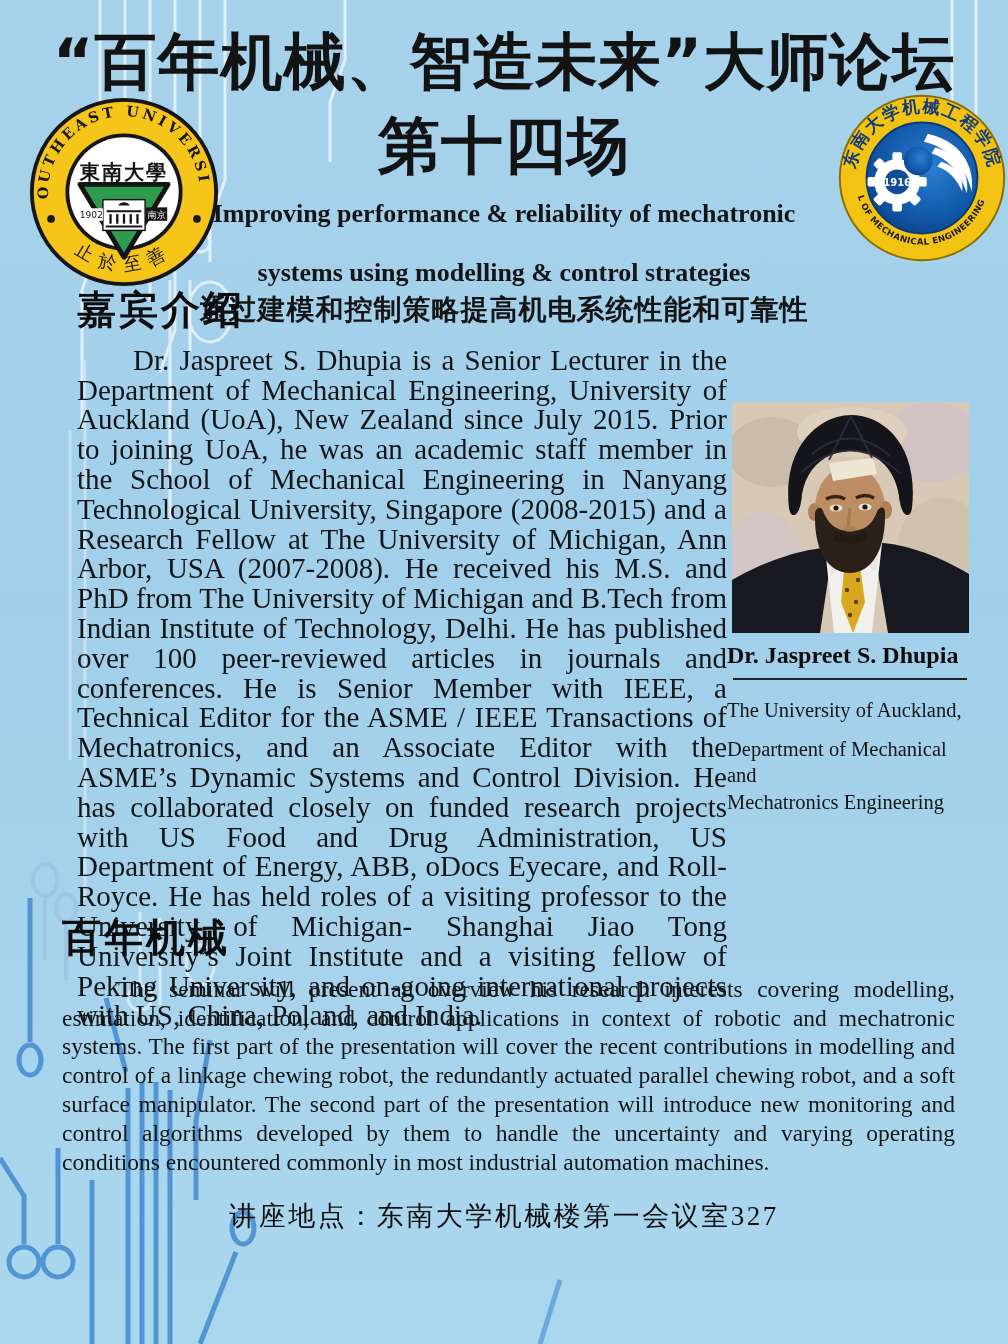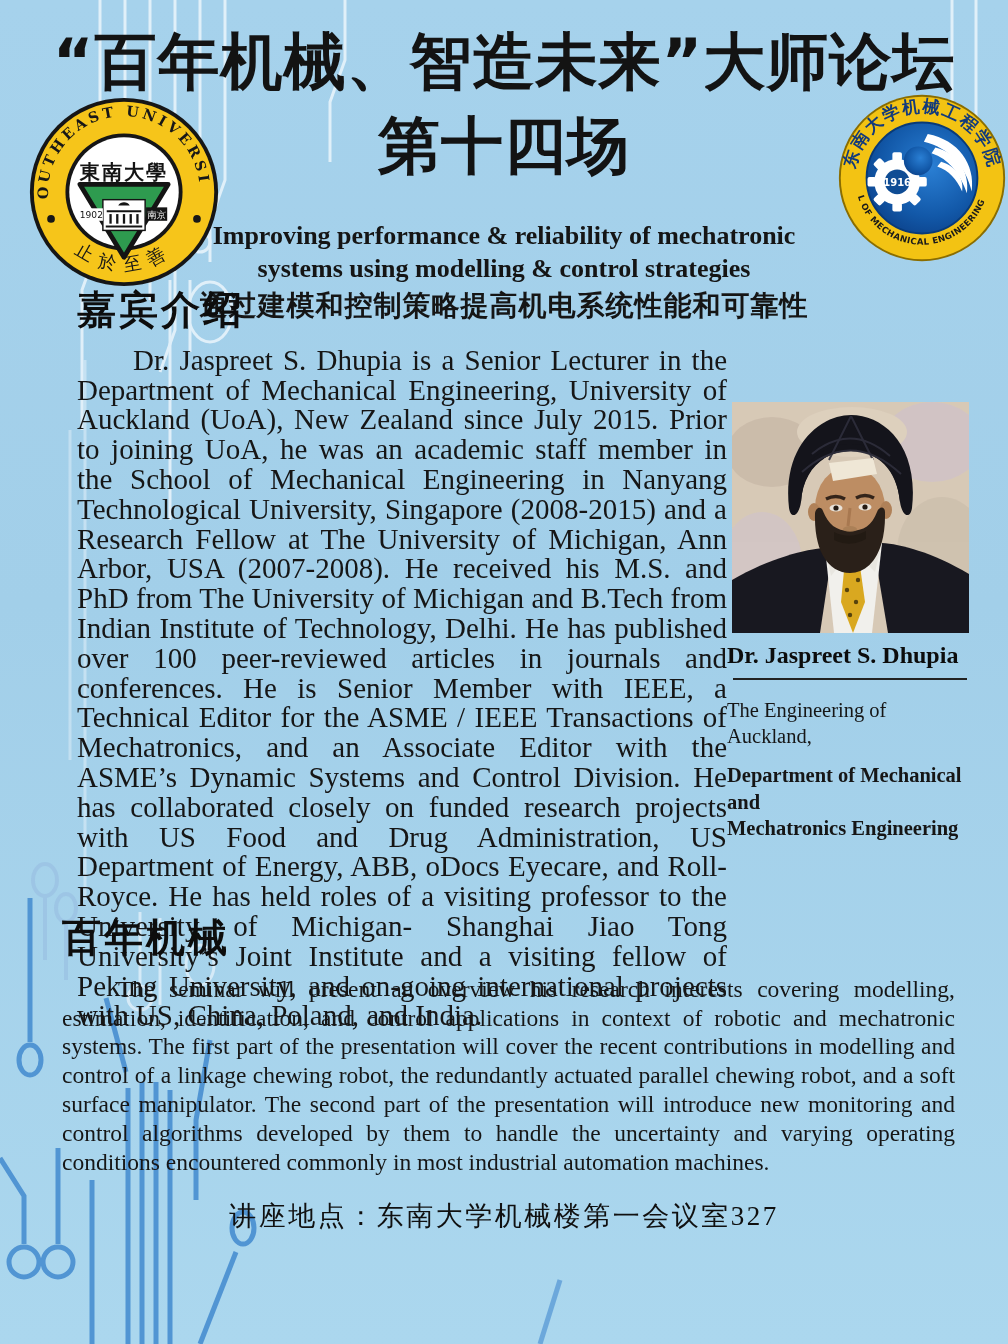--- a/index.html
+++ b/index.html
@@ -12,43 +12,43 @@
   .seal{position:absolute;}
   .seal-left{left:28px;top:96px;width:192px;height:192px;}
   .seal-right{left:836px;top:92px;width:172px;height:172px;}
   .title-block{position:absolute;left:0;top:20px;width:1008px;text-align:center;}
   .title-line{
     font-family:"DejaVu Sans",sans-serif;font-weight:bold;font-size:62px;
     line-height:1.36;color:#131313;letter-spacing:1px;
   }
   .subtitle-en{
     font-family:"Liberation Serif",serif;font-weight:bold;font-size:26px;
-    line-height:1.3;color:#151515;
-  }
-  .subtitle-en.first{margin-top:30px;text-align:center;}
+    line-height:1.3;color:#151515;margin-top:26px;
+  }
+  .subtitle-en.first{margin-top:8px;text-align:center;}
   .subtitle-zh{
     font-family:"Liberation Serif",serif;font-weight:600;font-size:28px;
     line-height:1.25;color:#151515;letter-spacing:1px;margin-top:2px;
   }
   h2.section-heading{
     font-family:"DejaVu Sans",sans-serif;font-weight:bold;font-size:39px;
     color:#0d0d0d;margin:0;letter-spacing:3px;line-height:1.15;
   }
   .guest{position:absolute;left:60px;top:288px;width:896px;margin-left:17px;}
   .guest-body{display:flex;margin-top:13px;}
   .bio{
     width:650px;margin:0;font-size:29px;line-height:29.8px;
     text-align:justify;text-indent:56px;color:#161616;
   }
   .speaker{width:246px;margin-left:0;padding-top:56px;text-align:left;}
   .photo{width:237px;height:231px;margin:0 auto;display:block;}
   .speaker-name{font-weight:bold;font-size:24px;margin-top:9px;color:#0c0c0c;}
   .name-rule{border-top:2px solid #222;width:234px;margin:9px auto 0;}
   .affil{font-size:20.5px;line-height:1.28;margin-top:17px;color:#161616;}
-  .affil + .affil{margin-top:13px;font-weight:bold;}
+  .affil + .affil{margin-top:13px;}
   .abstract{position:absolute;left:62px;top:916px;width:893px;}
   .abstract p{
     margin:14px 0 0 0;font-size:23.5px;line-height:28.8px;
     text-align:justify;text-indent:56px;color:#161616;
   }
   .details{position:absolute;left:0;top:1198px;width:1008px;text-align:center;}
   .details .detail-line{
     font-size:27px;letter-spacing:2.5px;color:#101010;margin-bottom:15px;
     font-family:"Liberation Serif",serif;
   }
@@ -255,21 +255,21 @@
             <path d="M80,52 Q119,20 158,54"></path>
             <path d="M119,14 L97,58"></path>
             <path d="M119,14 L141,58"></path>
           </g>
 
           <path d="M97,61 L141,56 L145,72 L101,79 Z" fill="#efe7d6"></path>
         </svg>
         <div class="speaker-name">Dr. Jaspreet S. Dhupia</div>
         <div class="name-rule"></div>
         <div class="affil">
-          <div>The Engineering  of Auckland,</div>
+          <div>The University  of Auckland,</div>
         </div>
         <div class="affil">
           <div>Department  of Mechanical  and</div>
           <div>Mechatronics  Engineering</div>
         </div>
       </aside>
     </div>
   </section>
 
   <section class="abstract">

